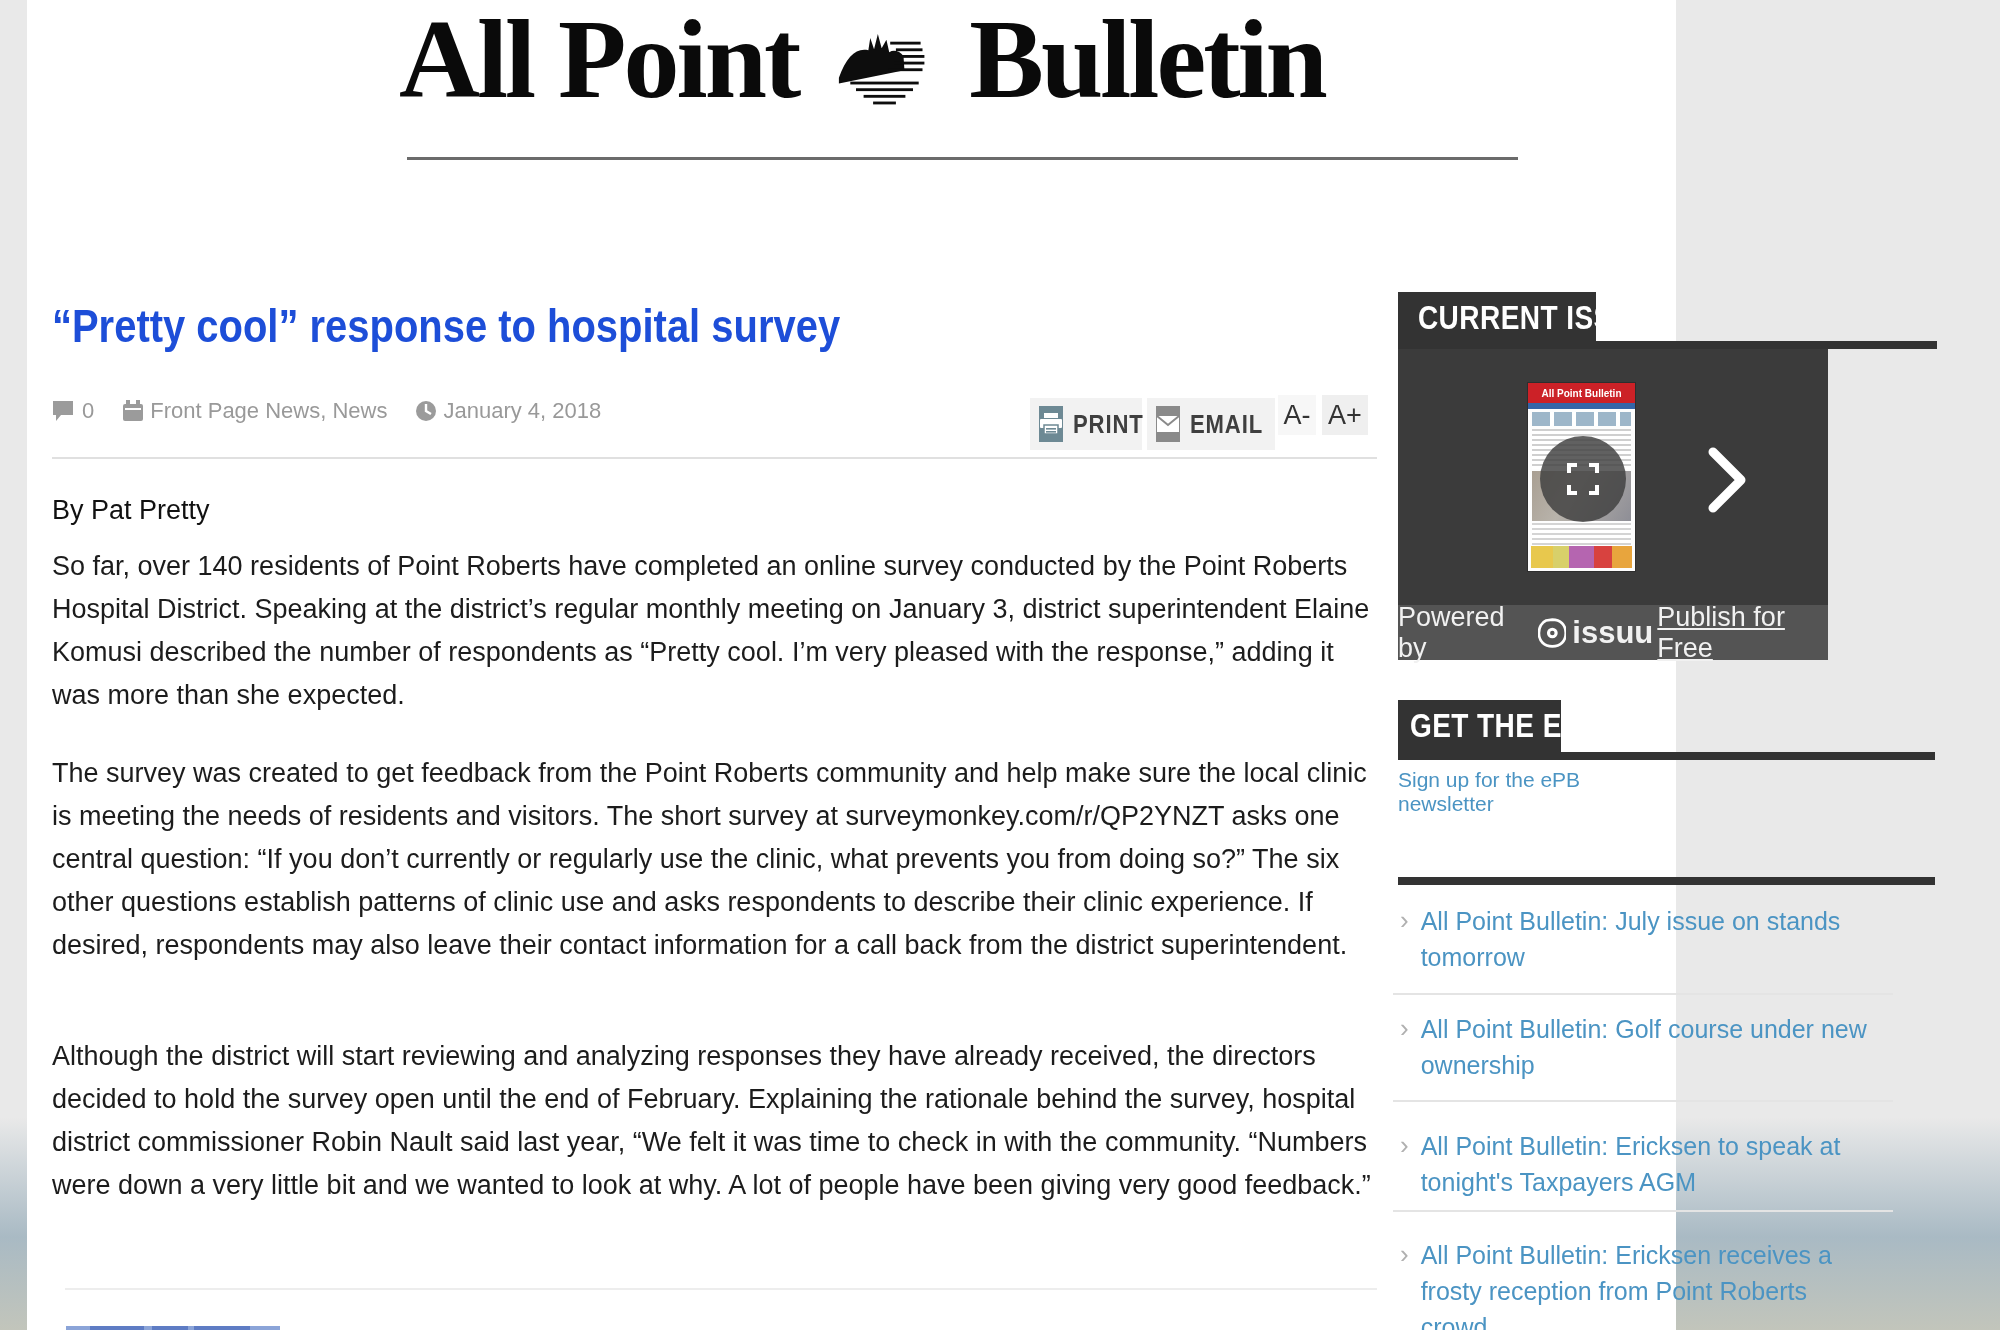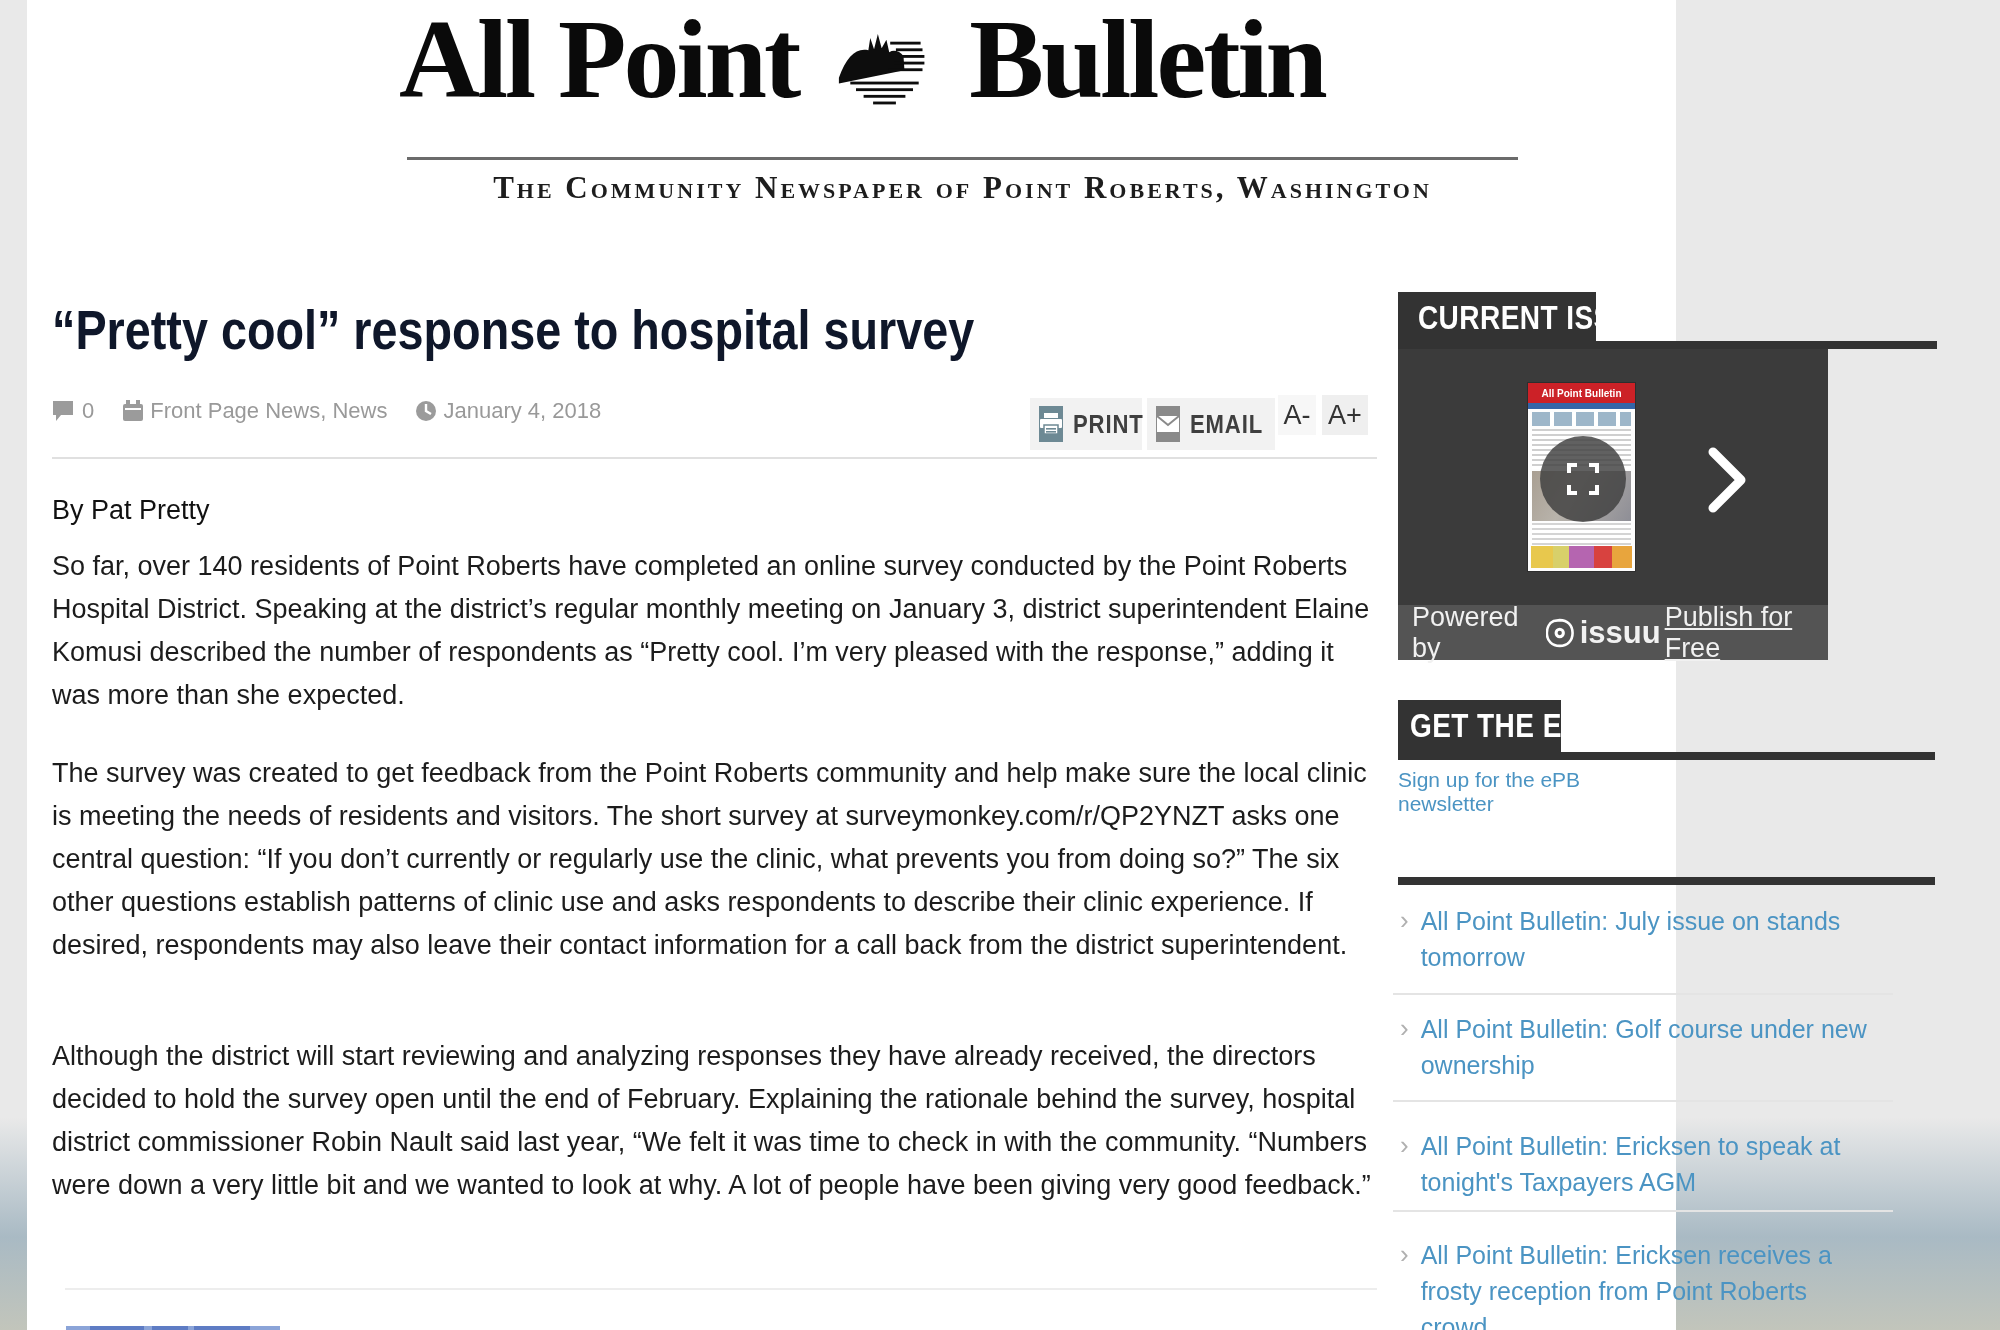--- a/index.html
+++ b/index.html
@@ -14,21 +14,21 @@
   
   .logo-row{left:372px;top:2px;width:1200px;height:120px;white-space:nowrap;
     font-family:"Liberation Serif",serif;font-weight:700;font-size:112px;letter-spacing:-3px;color:#0a0a0a;}
   .logo-row .word{display:inline-block;vertical-align:top;line-height:115px;}
   .emblem{display:inline-block;width:95px;height:95px;margin:8px 12px 0 14px;vertical-align:top;}
   .logo-line{left:380px;top:157px;width:1111px;height:3px;background:#6b6b6b;}
   .tagline{left:380px;top:170px;width:1111px;text-align:center;
     font-family:"Liberation Serif",serif;font-variant:small-caps;font-weight:600;
     font-size:31px;letter-spacing:3px;color:#1d1d1d;}
   
-  .title{left:25px;top:298px;font-size:55px;color:#0f172a;letter-spacing:0;}
+  .title{left:25px;top:298px;font-size:47px;color:#1d4ed8;letter-spacing:0;}
   .meta{left:25px;top:396px;height:30px;display:flex;align-items:center;color:#999;font-size:22px;}
   .meta svg{margin-right:6px;}
   .meta .grp{display:flex;align-items:center;margin-right:28px;}
   .btn{display:flex;align-items:center;background:#f2f2f2;height:52px;cursor:pointer;}
   .btn .icsq{width:36px;height:36px;margin:0 10px 0 9px;display:flex;align-items:center;justify-content:center;}
   .btn .lbl{font-size:26px;color:#3f3f3f;letter-spacing:1px;}
   .fontbtn{background:#efefef;height:40px;display:flex;align-items:center;justify-content:center;
     font-size:27px;color:#333;cursor:pointer;}
   .toolbar-div{left:25px;top:457px;width:1325px;height:2px;background:#e0e0e0;}
   .byline{left:25px;top:495px;font-size:27px;color:#111;}
@@ -82,21 +82,20 @@
           <rect x="14" y="68" width="72" height="3"></rect>
           <rect x="20" y="75" width="60" height="3"></rect>
           <rect x="28" y="82" width="44" height="3"></rect>
           <rect x="38" y="89" width="24" height="3"></rect>
         </g>
       </svg>
     </span>
     <span class="word">Bulletin</span>
   </div>
   <div class="abs logo-line"></div>
-  <div class="abs tagline">The Community Newspaper of Point Roberts, Washington</div>
 
   <div class="abs title">
     <span class="cond">“Pretty cool” response to hospital survey</span>
   </div>
 
   <div class="abs meta">
     <span class="grp">
       <svg width="24" height="22" viewBox="0 0 24 22">
         <path d="M1,1 h20 v14 h-12 l-5,6 v-6 h-3 z" fill="#9b9b9b"></path>
       </svg>
@@ -190,21 +189,21 @@
     </svg>
   </div>
 
   <div class="abs" style="left:1678px;top:446px;">
     <svg width="44" height="68" viewBox="0 0 44 68">
       <polyline points="8,6 36,34 8,62" stroke="#ffffff" stroke-width="9" fill="none" stroke-linecap="round" stroke-linejoin="round"></polyline>
     </svg>
   </div>
 
   <div class="abs powered">
-    <span style="margin-left:14px;">Powered by</span>
+    <span style="margin-left:0;">Powered by</span>
     <svg width="32" height="32" viewBox="0 0 32 32" style="margin-left:12px;">
       <path d="M16,1 C25,1 31,7 31,16 C31,25 25,31 16,31 C7,31 1,25 1,16 C1,10 4,4 9,2 Z" fill="none" stroke="#ffffff" stroke-width="3"></path>
       <circle cx="16" cy="16" r="6" fill="#ffffff"></circle>
       <circle cx="16" cy="16" r="2.5" fill="#545454"></circle>
     </svg>
     <span class="issuu-word">issuu</span>
     <span class="pub">Publish for Free</span>
   </div>
 
   <div class="abs tab" style="left:1371px;top:700px;width:163px;height:52px;">

